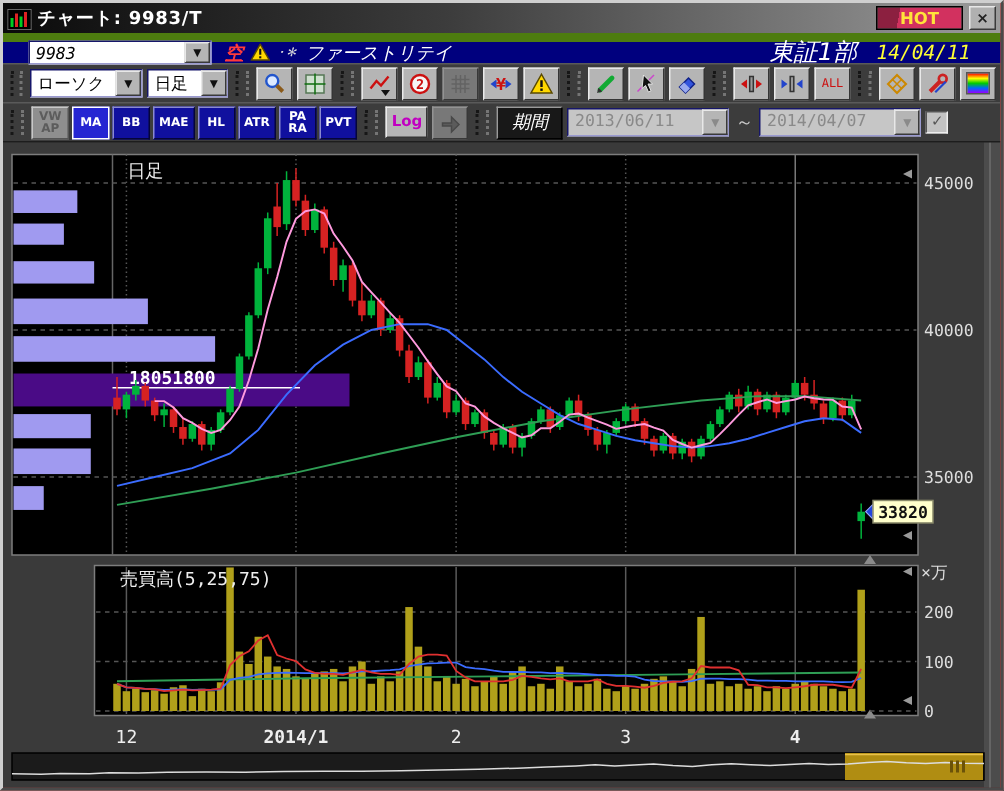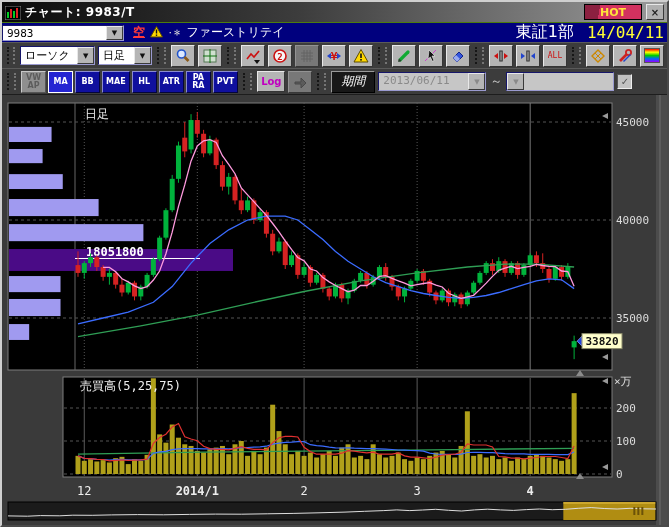--- a/index.html
+++ b/index.html
@@ -10,33 +10,33 @@
     background:linear-gradient(90deg,#0a0a0a,#3d3d3d 45%,#9b9b9b);}
   .app-icon{width:16px;height:14px;display:inline-block;}
   .title{color:#fff;font-weight:bold;font-size:12px;flex:1;white-space:nowrap;letter-spacing:.5px;}
   .hot{width:56px;height:14px;display:flex;align-items:center;justify-content:center;
     background:linear-gradient(100deg,#8c2040 0%,#8c2040 26%,#d2315f 26%);
     border:1px solid #000;color:#ffe33a;font-weight:bold;font-size:11px;cursor:pointer;text-align:right;}
   .closebtn{width:16px;height:14px;display:flex;align-items:center;justify-content:center;
     background:#b0b0b0;border:1px solid;border-color:#e8e8e8 #3a3a3a #3a3a3a #e8e8e8;
     color:#222;font-size:10px;font-weight:bold;cursor:pointer;}
   
-  .infobar{height:20px;background:#00007e;border-top:1px solid #4d7c0f;display:flex;
-    align-items:center;padding:0 0;gap:5px;box-sizing:border-box;}
+  .infobar{height:20px;background:#00007e;border-top:6px solid #4d7c0f;display:flex;
+    align-items:center;padding:0 17px;gap:5px;box-sizing:border-box;font-style:italic;}
   .combo{display:flex;height:16px;background:#fff;border:1px solid;border-color:#16166a #9a9ad0 #9a9ad0 #16166a;box-sizing:border-box;}
   .combo .ctxt{font-family:"DejaVu Sans Mono",monospace;font-size:11px;color:#000;padding:1px 4px;flex:1;white-space:nowrap;overflow:hidden;}
   .combo .carr{width:15px;background:#b5b5b5;border:1px solid;border-color:#e8e8e8 #3a3a3a #3a3a3a #e8e8e8;
     font-size:7px;color:#111;display:flex;align-items:center;justify-content:center;}
   .symbolcombo{width:122px;}
   .short{color:#ff3b3b;font-weight:bold;font-size:12px;text-decoration:underline;margin-left:4px;cursor:pointer;}
   .prefix{color:#ddd;font-size:9px;}
   .iname{color:#fff;font-size:12px;}
   .spacer{flex:1;}
   .market{color:#fff;font-size:16px;text-align:center;}
-  .idate{color:#ffff33;font-size:16px;font-family:"DejaVu Sans Mono",monospace;margin:0 3px 0 8px;}
+  .idate{color:#ffff33;font-size:13px;font-family:"DejaVu Sans Mono",monospace;margin:0 3px 0 8px;}
   
   .toolbar{height:26px;background:#3c3c3c;border-top:1px solid #5a5a5a;display:flex;align-items:center;
     padding:0 3px;gap:3px;box-sizing:border-box;}
   .grip{width:5px;height:17px;border-left:2px dotted #161616;border-right:2px dotted #757575;margin:0 2px;}
   .tbcombo{height:19px;}
   .w95{width:95px;} .w68{width:68px;} .w108{width:108px;}
   .tb-btn{width:24px;height:22px;background:#b5b5b5;border:1px solid;
     border-color:#e9e9e9 #353535 #353535 #e9e9e9;display:flex;align-items:center;justify-content:center;
     cursor:pointer;box-sizing:border-box;}
   .tb-btn.disabled{opacity:.5;cursor:default;}
@@ -235,20 +235,21 @@
         </svg>
     </span>
     <span class="grip"></span>
     <span class="kikan">期間</span>
     <span class="combo tbcombo w108 disabled">
       <span class="ctxt">2013/06/11</span>
       <span class="carr">▼</span>
     </span>
     <span class="tilde">～</span>
     <span class="combo tbcombo w108 disabled">
+      <span class="ctxt">2014/04/07</span>
       <span class="carr">▼</span>
     </span>
     <span class="chk" id="period-chk">✓</span>
   </div>
 
   <div class="chart-wrap">
     <svg id="chart-svg" width="665" height="431" viewBox="2 96 665 431">
         <rect x="2" y="96" width="665" height="431" fill="#3a3a3a"></rect>
         <rect x="656" y="96" width="11" height="431" fill="#4c4c4c"></rect>
         <line x1="660" y1="96" x2="660" y2="527" stroke="#6e6e6e"></line>

